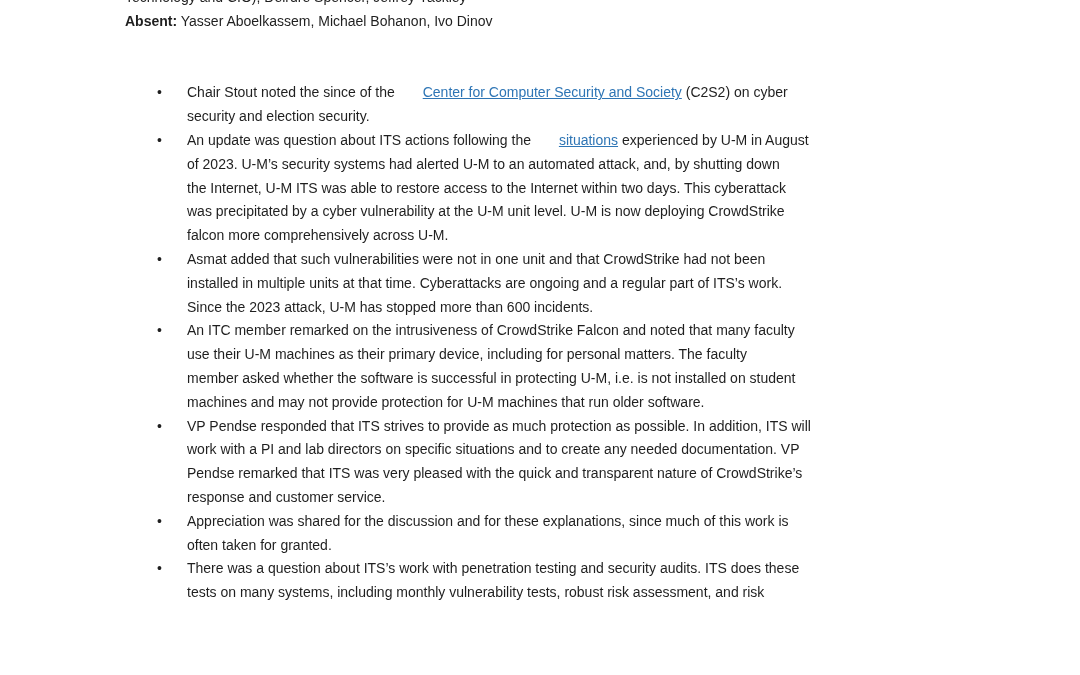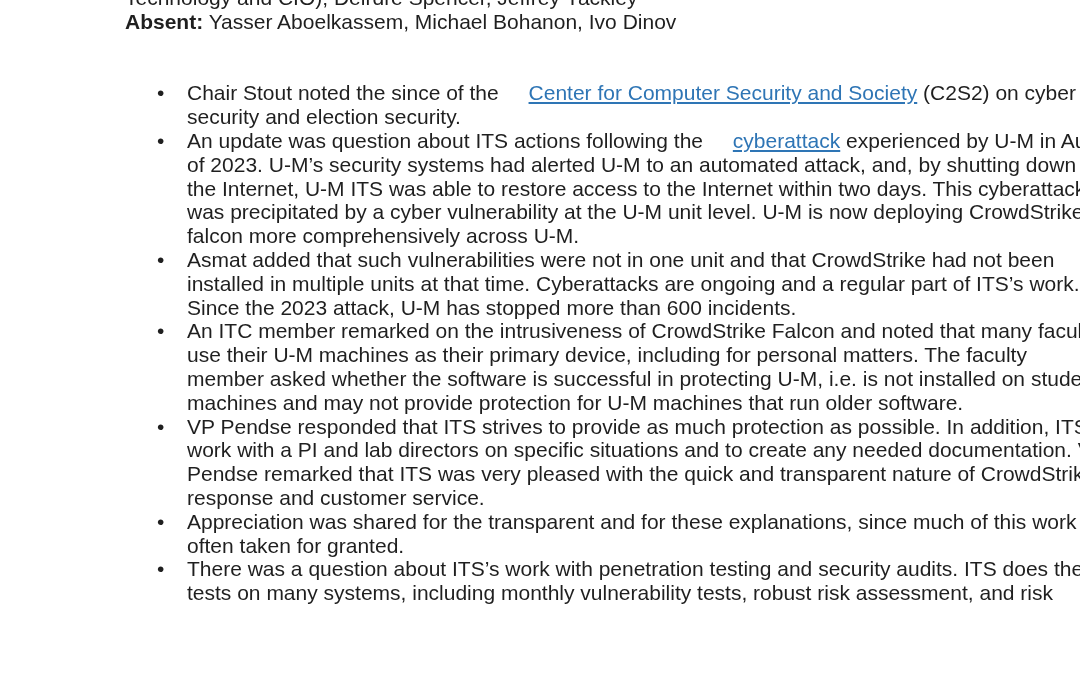--- a/index.html
+++ b/index.html
@@ -7,21 +7,21 @@
     padding: 0;
     background: #ffffff;
   }
   .page {
     position: relative;
     width: 1080px;
     height: 675px;
     background: #ffffff;
     overflow: hidden;
     font-family: "Liberation Sans", "DejaVu Sans", sans-serif;
-    font-size: 21px;
+    font-size: 14px;
     line-height: 23.8px;
     color: #1f1f1f;
     border-radius: 26px;
   }
   .content {
     position: absolute;
     left: 125px;
     top: 0;
     width: 860px;
   }
@@ -84,21 +84,21 @@
     <div>
 
       <div class="bullet-row">
         <span class="bullet-marker">•</span>
         <div class="bullet-text"><span>Chair Stout noted the since of the </span><a class="doclink">Center for Computer Security and Society</a><span> (C2S2) on cyber
 security and election security.</span></div>
       </div>
 
       <div class="bullet-row">
         <span class="bullet-marker">•</span>
-        <div class="bullet-text"><span>An update was question about ITS actions following the </span><a class="doclink">cyberattack</a><span> experienced by U-M in August
+        <div class="bullet-text"><span>An update was question about ITS actions following the </span><a class="doclink">situations</a><span> experienced by U-M in August
 of 2023. U-M’s security systems had alerted U-M to an automated attack, and, by shutting down
 the Internet, U-M ITS was able to restore access to the Internet within two days. This cyberattack
 was precipitated by a cyber vulnerability at the U-M unit level. U-M is now deploying CrowdStrike
 falcon more comprehensively across U-M.</span></div>
       </div>
 
       <div class="bullet-row">
         <span class="bullet-marker">•</span>
         <div class="bullet-text">Asmat added that such vulnerabilities were not in one unit and that CrowdStrike had not been
 installed in multiple units at that time. Cyberattacks are ongoing and a regular part of ITS’s work.
@@ -116,21 +116,21 @@
       <div class="bullet-row">
         <span class="bullet-marker">•</span>
         <div class="bullet-text">VP Pendse responded that ITS strives to provide as much protection as possible. In addition, ITS will
 work with a PI and lab directors on specific situations and to create any needed documentation. VP
 Pendse remarked that ITS was very pleased with the quick and transparent nature of CrowdStrike’s
 response and customer service.</div>
       </div>
 
       <div class="bullet-row">
         <span class="bullet-marker">•</span>
-        <div class="bullet-text">Appreciation was shared for the transparent and for these explanations, since much of this work is
+        <div class="bullet-text">Appreciation was shared for the discussion and for these explanations, since much of this work is
 often taken for granted.</div>
       </div>
 
       <div class="bullet-row">
         <span class="bullet-marker">•</span>
         <div class="bullet-text">There was a question about ITS’s work with penetration testing and security audits. ITS does these
 tests on many systems, including monthly vulnerability tests, robust risk assessment, and risk</div>
       </div>
 
     </div>

